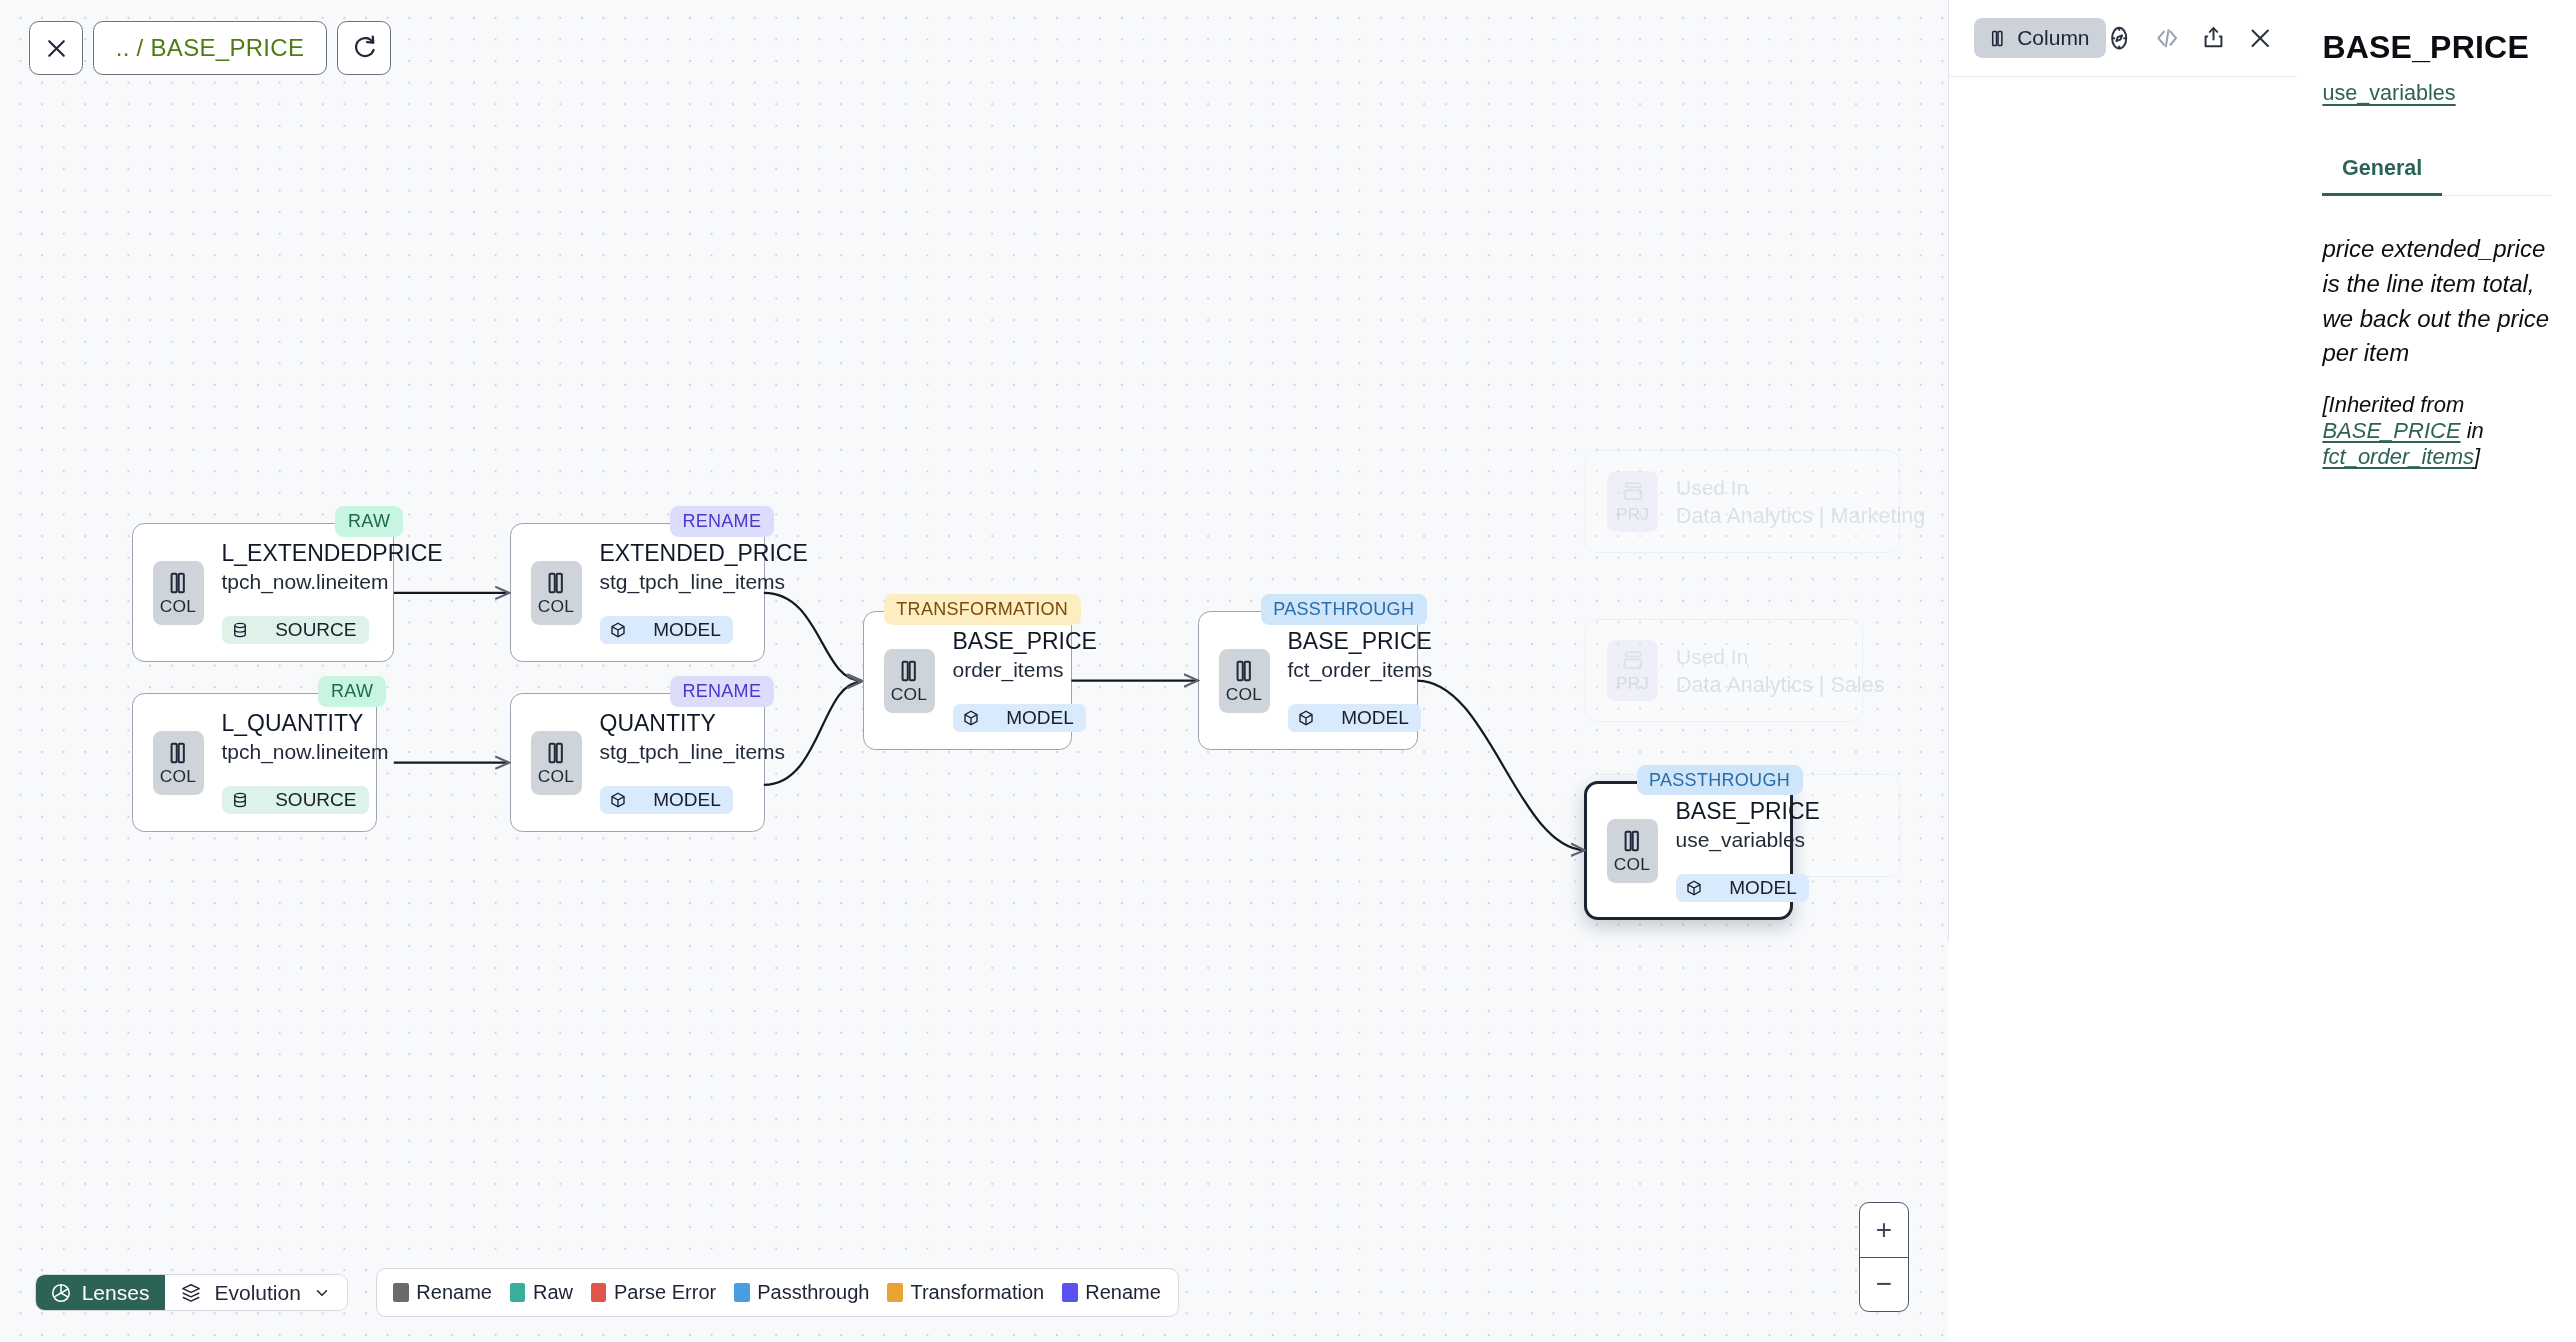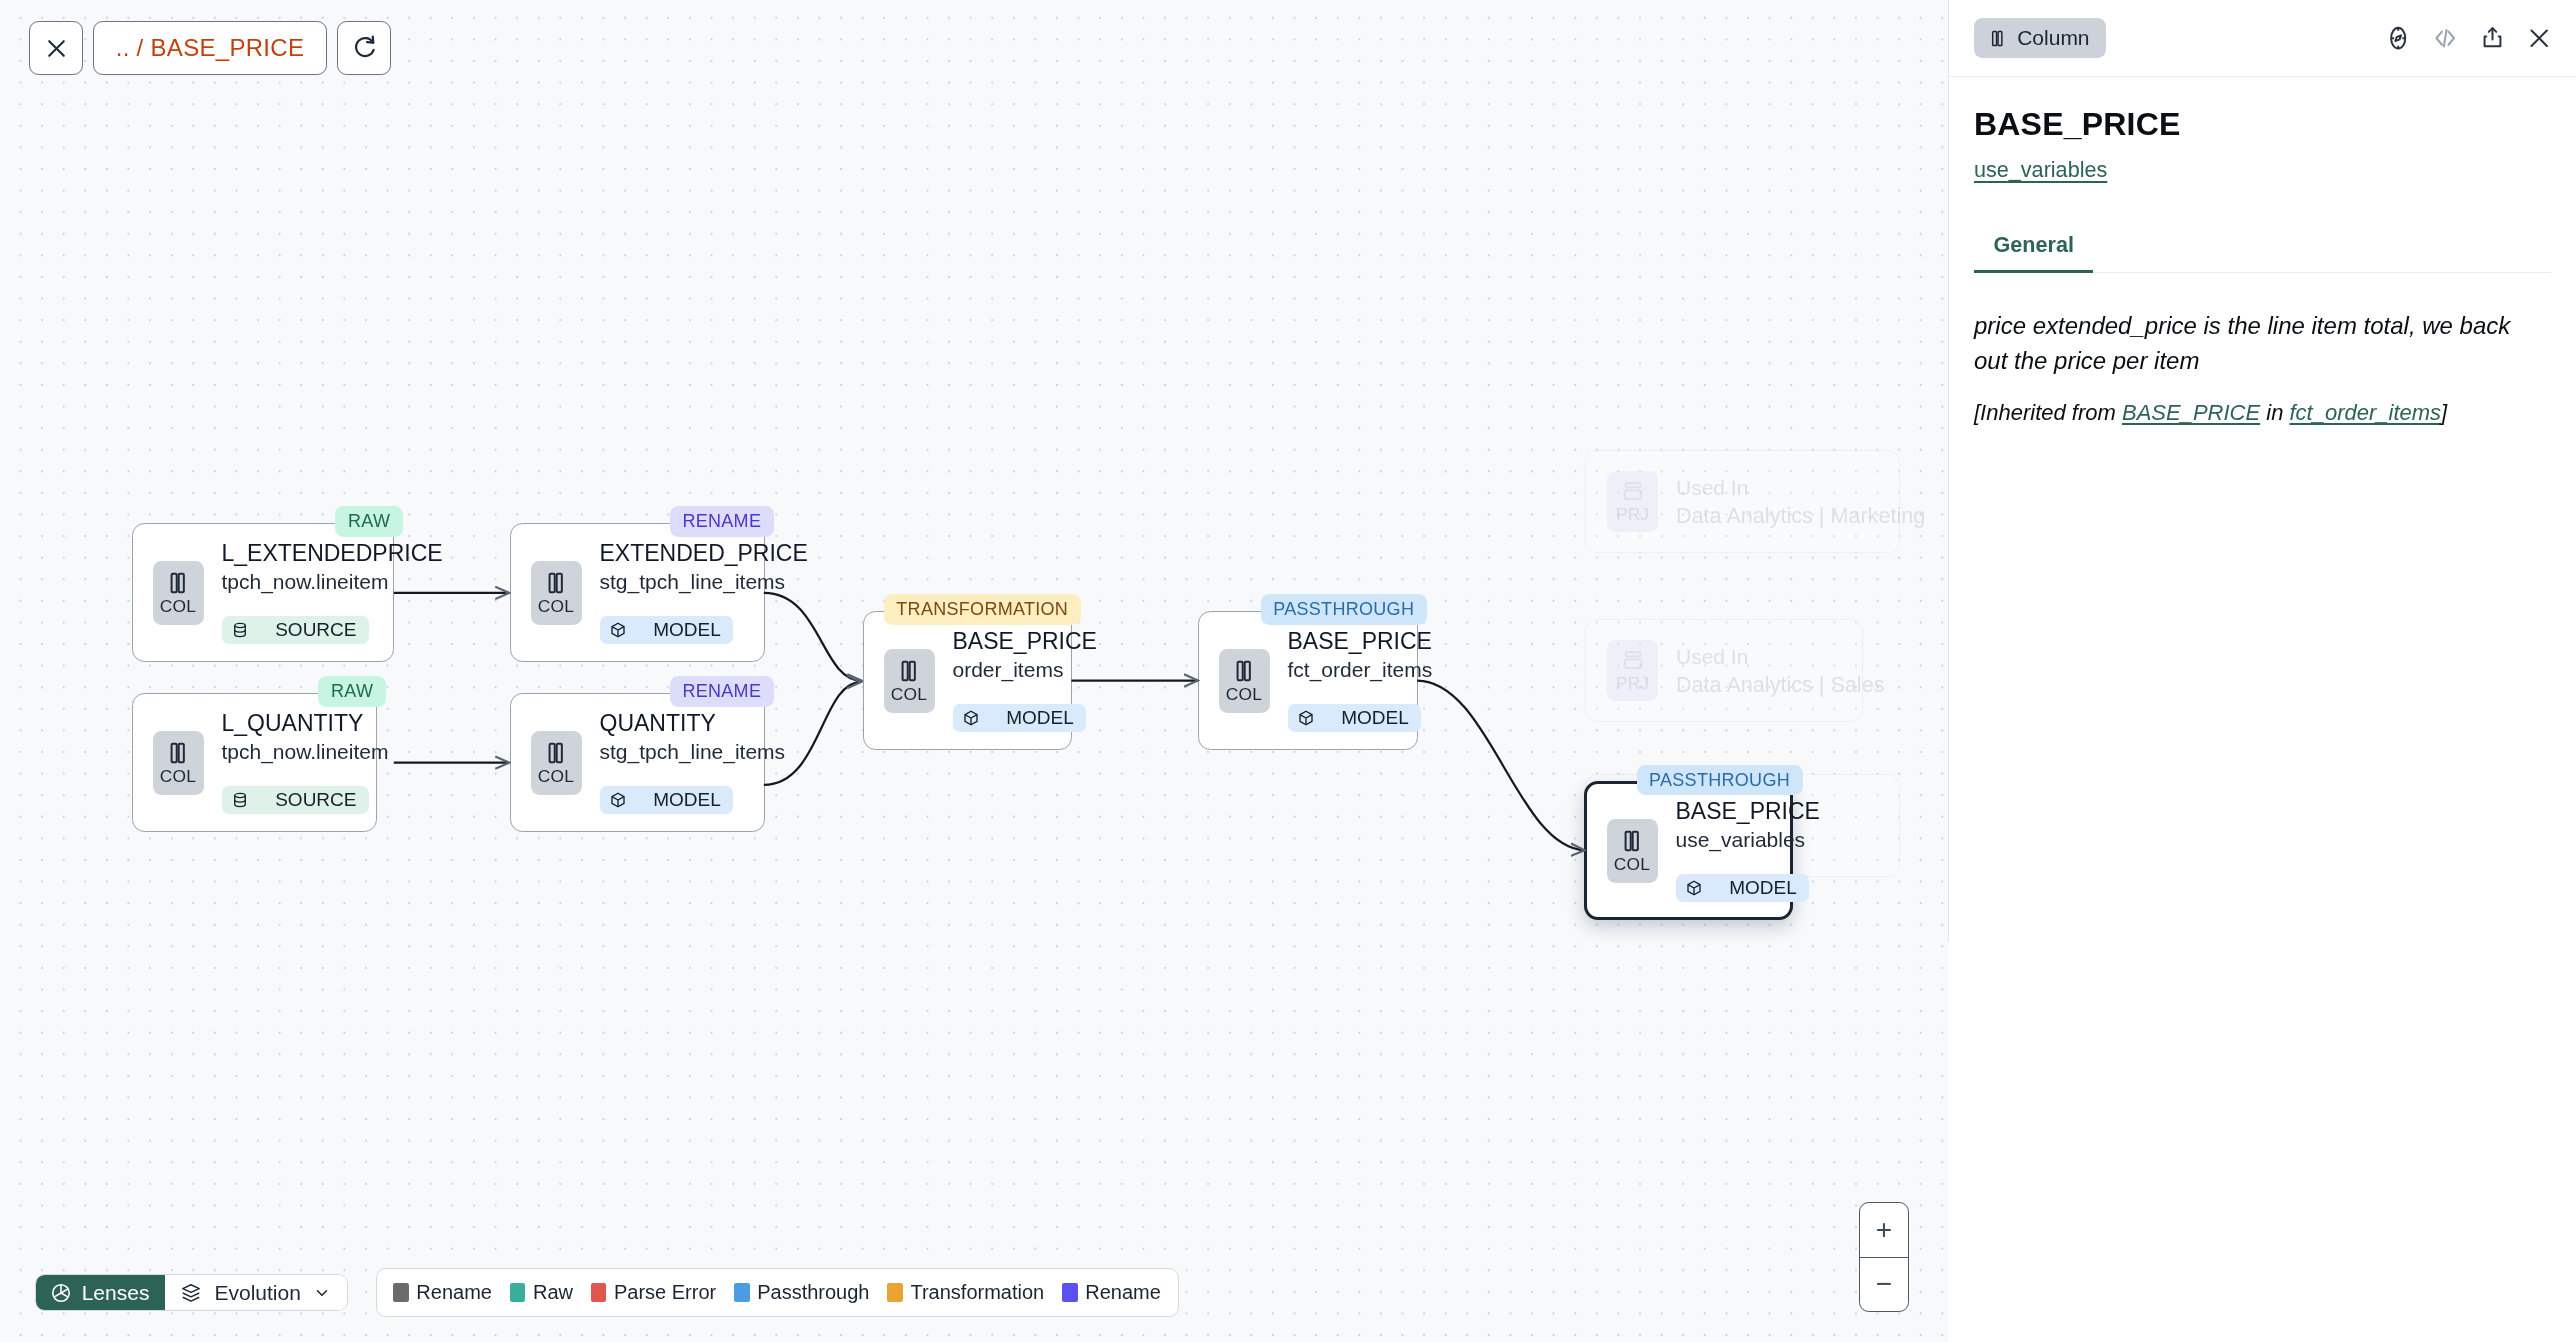--- a/index.html
+++ b/index.html
@@ -22,21 +22,21 @@
   }
 
   
   #tl-toolbar { position: absolute; left: 29px; top: 21px; display: flex; gap: 9.7px; align-items: center; }
   .tl-btn {
     background: #ffffff; border: 1.4px solid #6b7280; border-radius: 9.7px;
     height: 54px; display: flex; align-items: center; justify-content: center;
     cursor: pointer; color: #1f2937;
   }
   .tl-btn.square { width: 54px; }
-  .tl-btn.path { padding: 0 22px; font-size: 24px; color: #c2410c; letter-spacing: 0.3px; white-space: nowrap; }
+  .tl-btn.path { padding: 0 22px; font-size: 24px; color: #4d7c0f; letter-spacing: 0.3px; white-space: nowrap; }
   .tl-btn svg { display: block; }
 
   
   .node {
     position: absolute; background: #ffffff;
     border: 1.4px solid #9aa3af; border-radius: 12.5px;
     display: flex; align-items: center; padding: 0 19.5px; gap: 18px;
   }
   .node.selected {
     border: 3.5px solid #1b2433; border-radius: 14px;
@@ -116,21 +116,21 @@
     display: flex; align-items: center; gap: 18px; height: 49px;
     background: #ffffff; border: 0.7px solid #d4d9e0; border-radius: 9.7px; padding: 0 16.7px;
   }
   .leg-item { display: flex; align-items: center; gap: 7.7px; font-size: 20px; color: #1b2433; white-space: nowrap; }
   .leg-sw { width: 15.3px; height: 19.5px; border-radius: 2.1px; flex: 0 0 15.3px; }
 
   
   #panel {
     position: absolute; left: 1948px; top: 0; width: 628px; height: 942px;
     background: #ffffff; border-left: 0.7px solid #e2e6ea;
-    display: flex; flex-direction: column;
+    display: flex; flex-direction: row;
   }
   #panel-head {
     height: 77px; flex: 0 0 77px; display: flex; align-items: center;
     padding: 0 24px 0 25px; border-bottom: 0.7px solid #e6eaee;
   }
   #col-pill {
     display: flex; align-items: center; gap: 9.7px; background: #ccd1da;
     border-radius: 8.4px; padding: 7.7px 16.7px 7.7px 12.5px; font-size: 21px; color: #1b2433; cursor: pointer;
   }
   #head-actions { margin-left: auto; display: flex; align-items: center; gap: 21px; }

